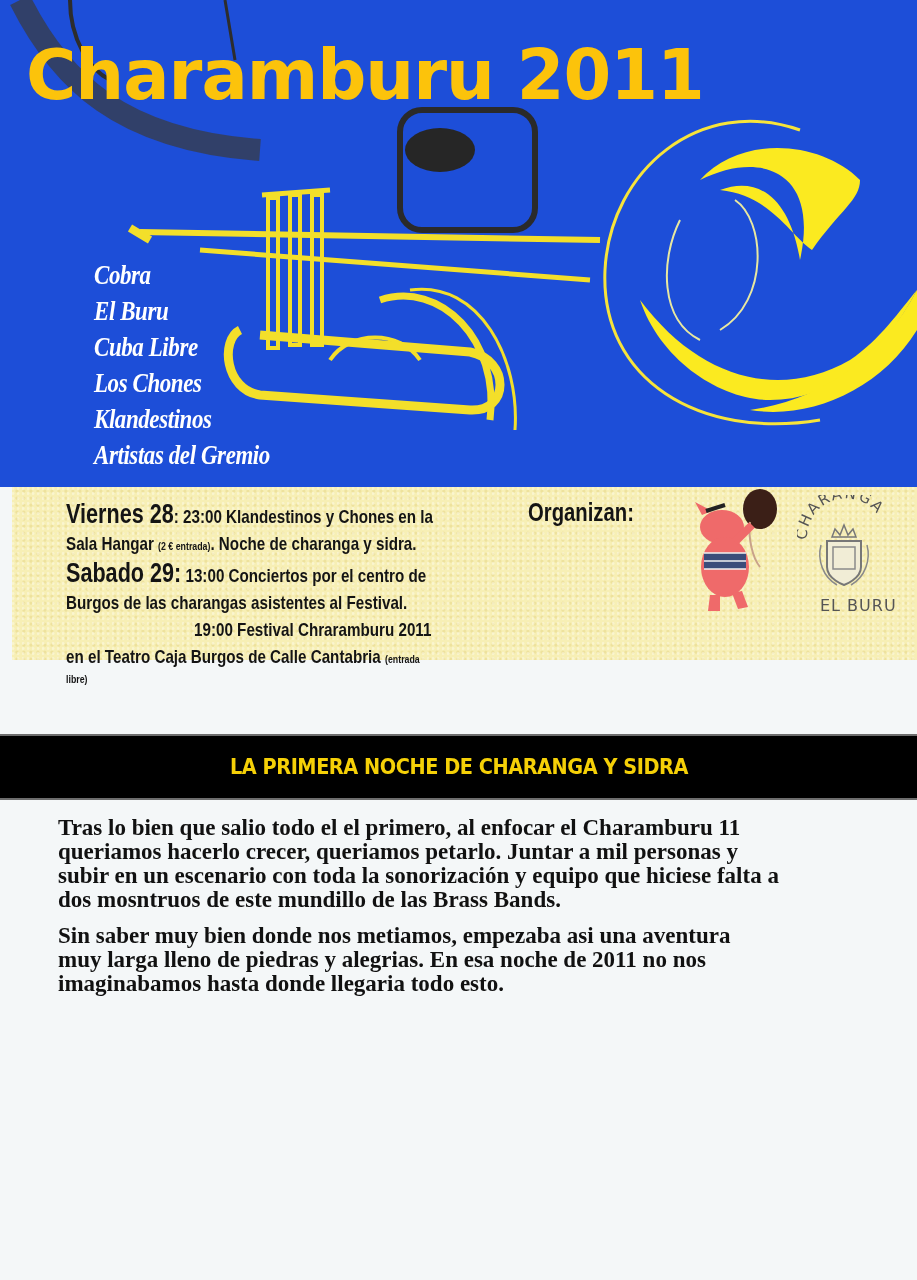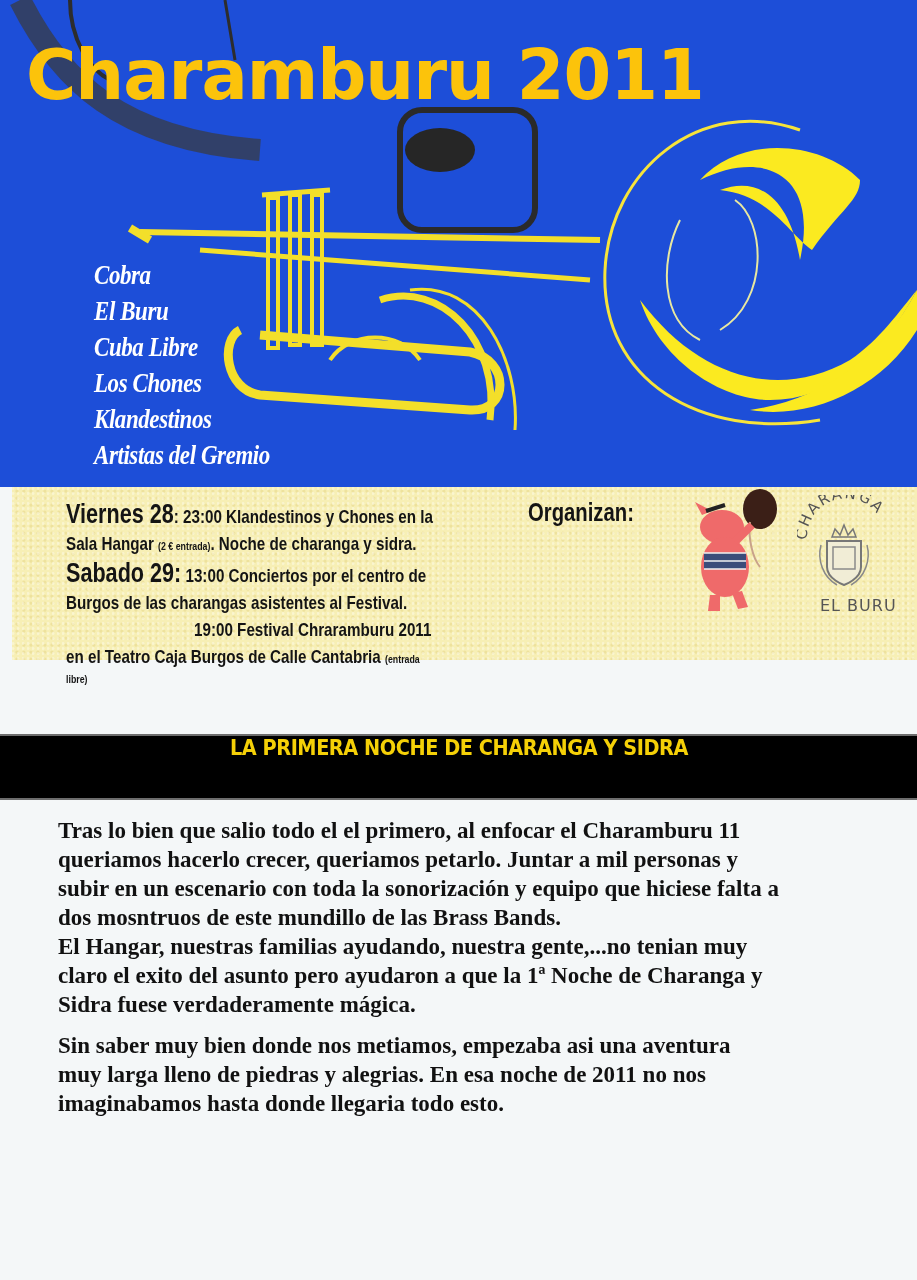--- a/index.html
+++ b/index.html
@@ -53,30 +53,30 @@
   .crest { position: absolute; left: 785px; top: 8px; }
   .elburu {
     position: absolute; left: 808px; top: 109px;
     font-family: "DejaVu Sans", sans-serif; font-size: 16px; color: #555; letter-spacing: 1px;
   }
 
   
   .banner {
     position: absolute; left: 0; top: 734px; width: 917px; height: 62px; background: #000;
     border-top: 2px solid #6d6d6d; border-bottom: 2px solid #6d6d6d;
-    display: flex; align-items: flex-start; justify-content: center;
+    display: flex; align-items: center; justify-content: center;
   }
   .banner-title {
     font-family: "DejaVu Sans", sans-serif; font-weight: bold; font-size: 21px; color: #f5d007;
     letter-spacing: -0.5px; padding-left: 0px; transform: scaleX(0.92);
   }
   .article {
     position: absolute; left: 58px; top: 816px; width: 820px;
     font-family: "Liberation Serif", serif; font-weight: bold; font-size: 23px; color: #111;
-    line-height: 29px;
+    line-height: 24px;
   }
   .article p { margin: 0; white-space: pre-line; }
   .article p + p.gap { margin-top: 12px; }
 </style>
 </head>
 <body>
 
 <section class="poster">
   <svg class="art" width="917" height="487" viewBox="0 0 917 487">
 
@@ -172,19 +172,16 @@
 
 <div class="banner">
   <div class="banner-title">LA PRIMERA NOCHE  DE CHARANGA Y SIDRA</div>
 </div>
 
 <article class="article">
   <p>Tras lo bien que salio todo el el primero, al enfocar el  Charamburu 11
 queriamos hacerlo crecer, queriamos petarlo. Juntar a mil personas y
 subir en un escenario con toda la sonorización y equipo que hiciese falta a
 dos mosntruos de este mundillo de las Brass Bands.</p>
-  <p>El Hangar, nuestras familias ayudando, nuestra gente,...no tenian muy
-claro el exito del asunto pero ayudaron a que la 1ª Noche de Charanga y
-Sidra fuese verdaderamente mágica.</p>
   <p class="gap">Sin saber muy bien donde nos metiamos, empezaba asi una aventura
 muy larga  lleno de piedras y alegrias.  En esa noche de 2011 no nos
 imaginabamos hasta donde llegaria todo esto.</p>
 </article>
 
 </body></html>

